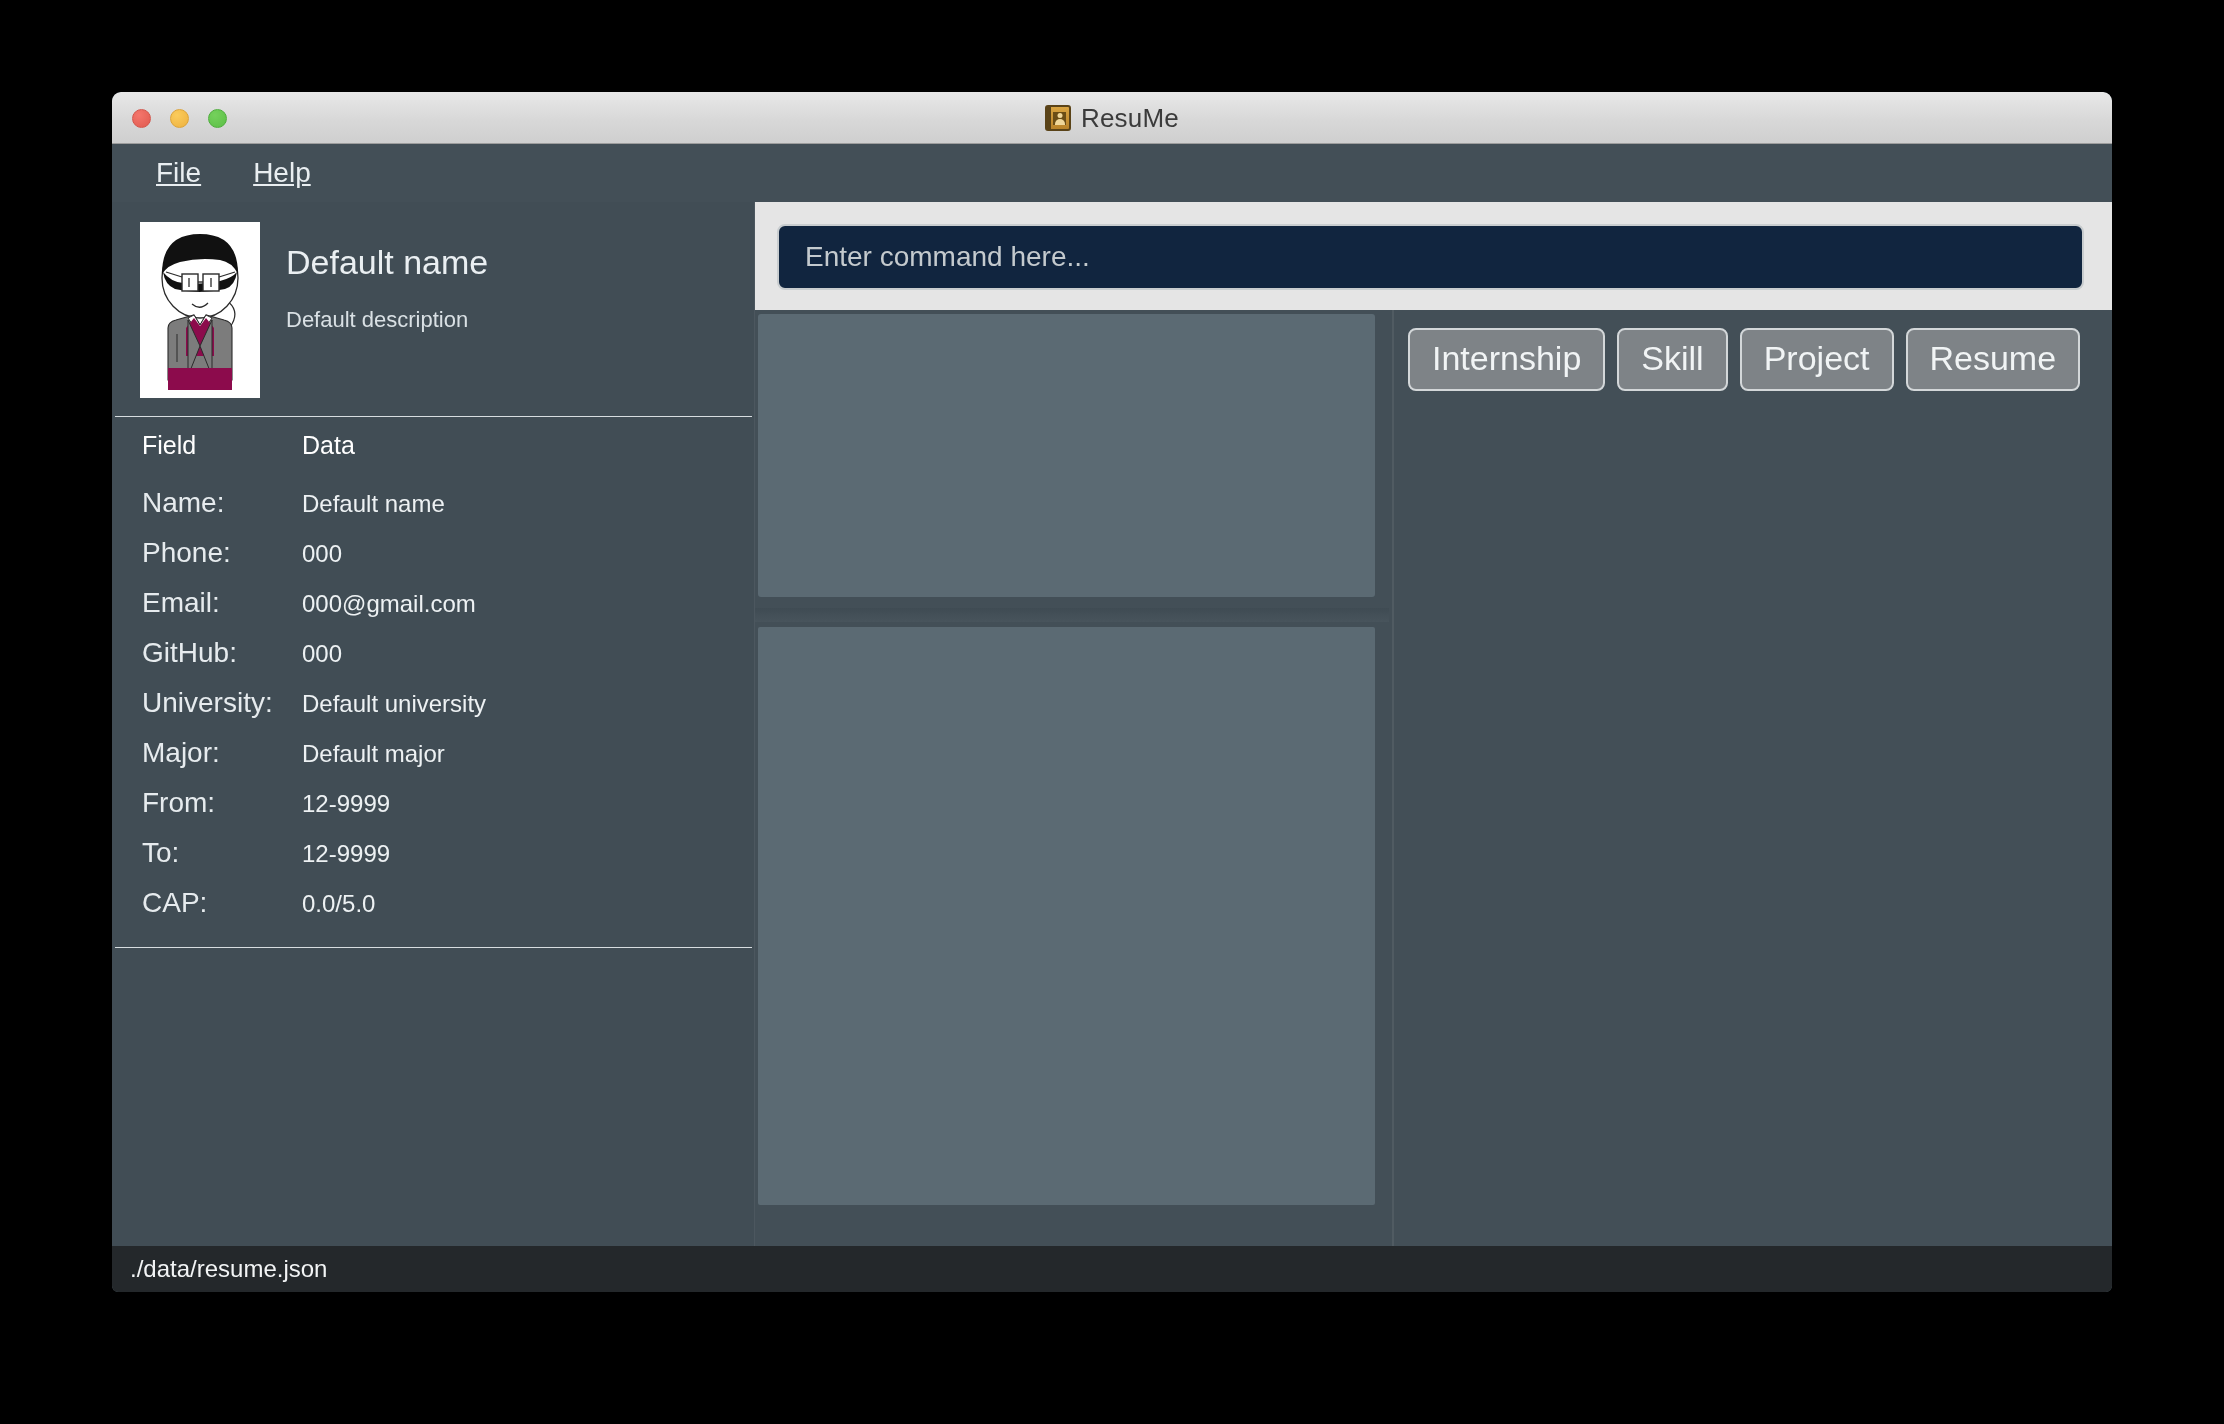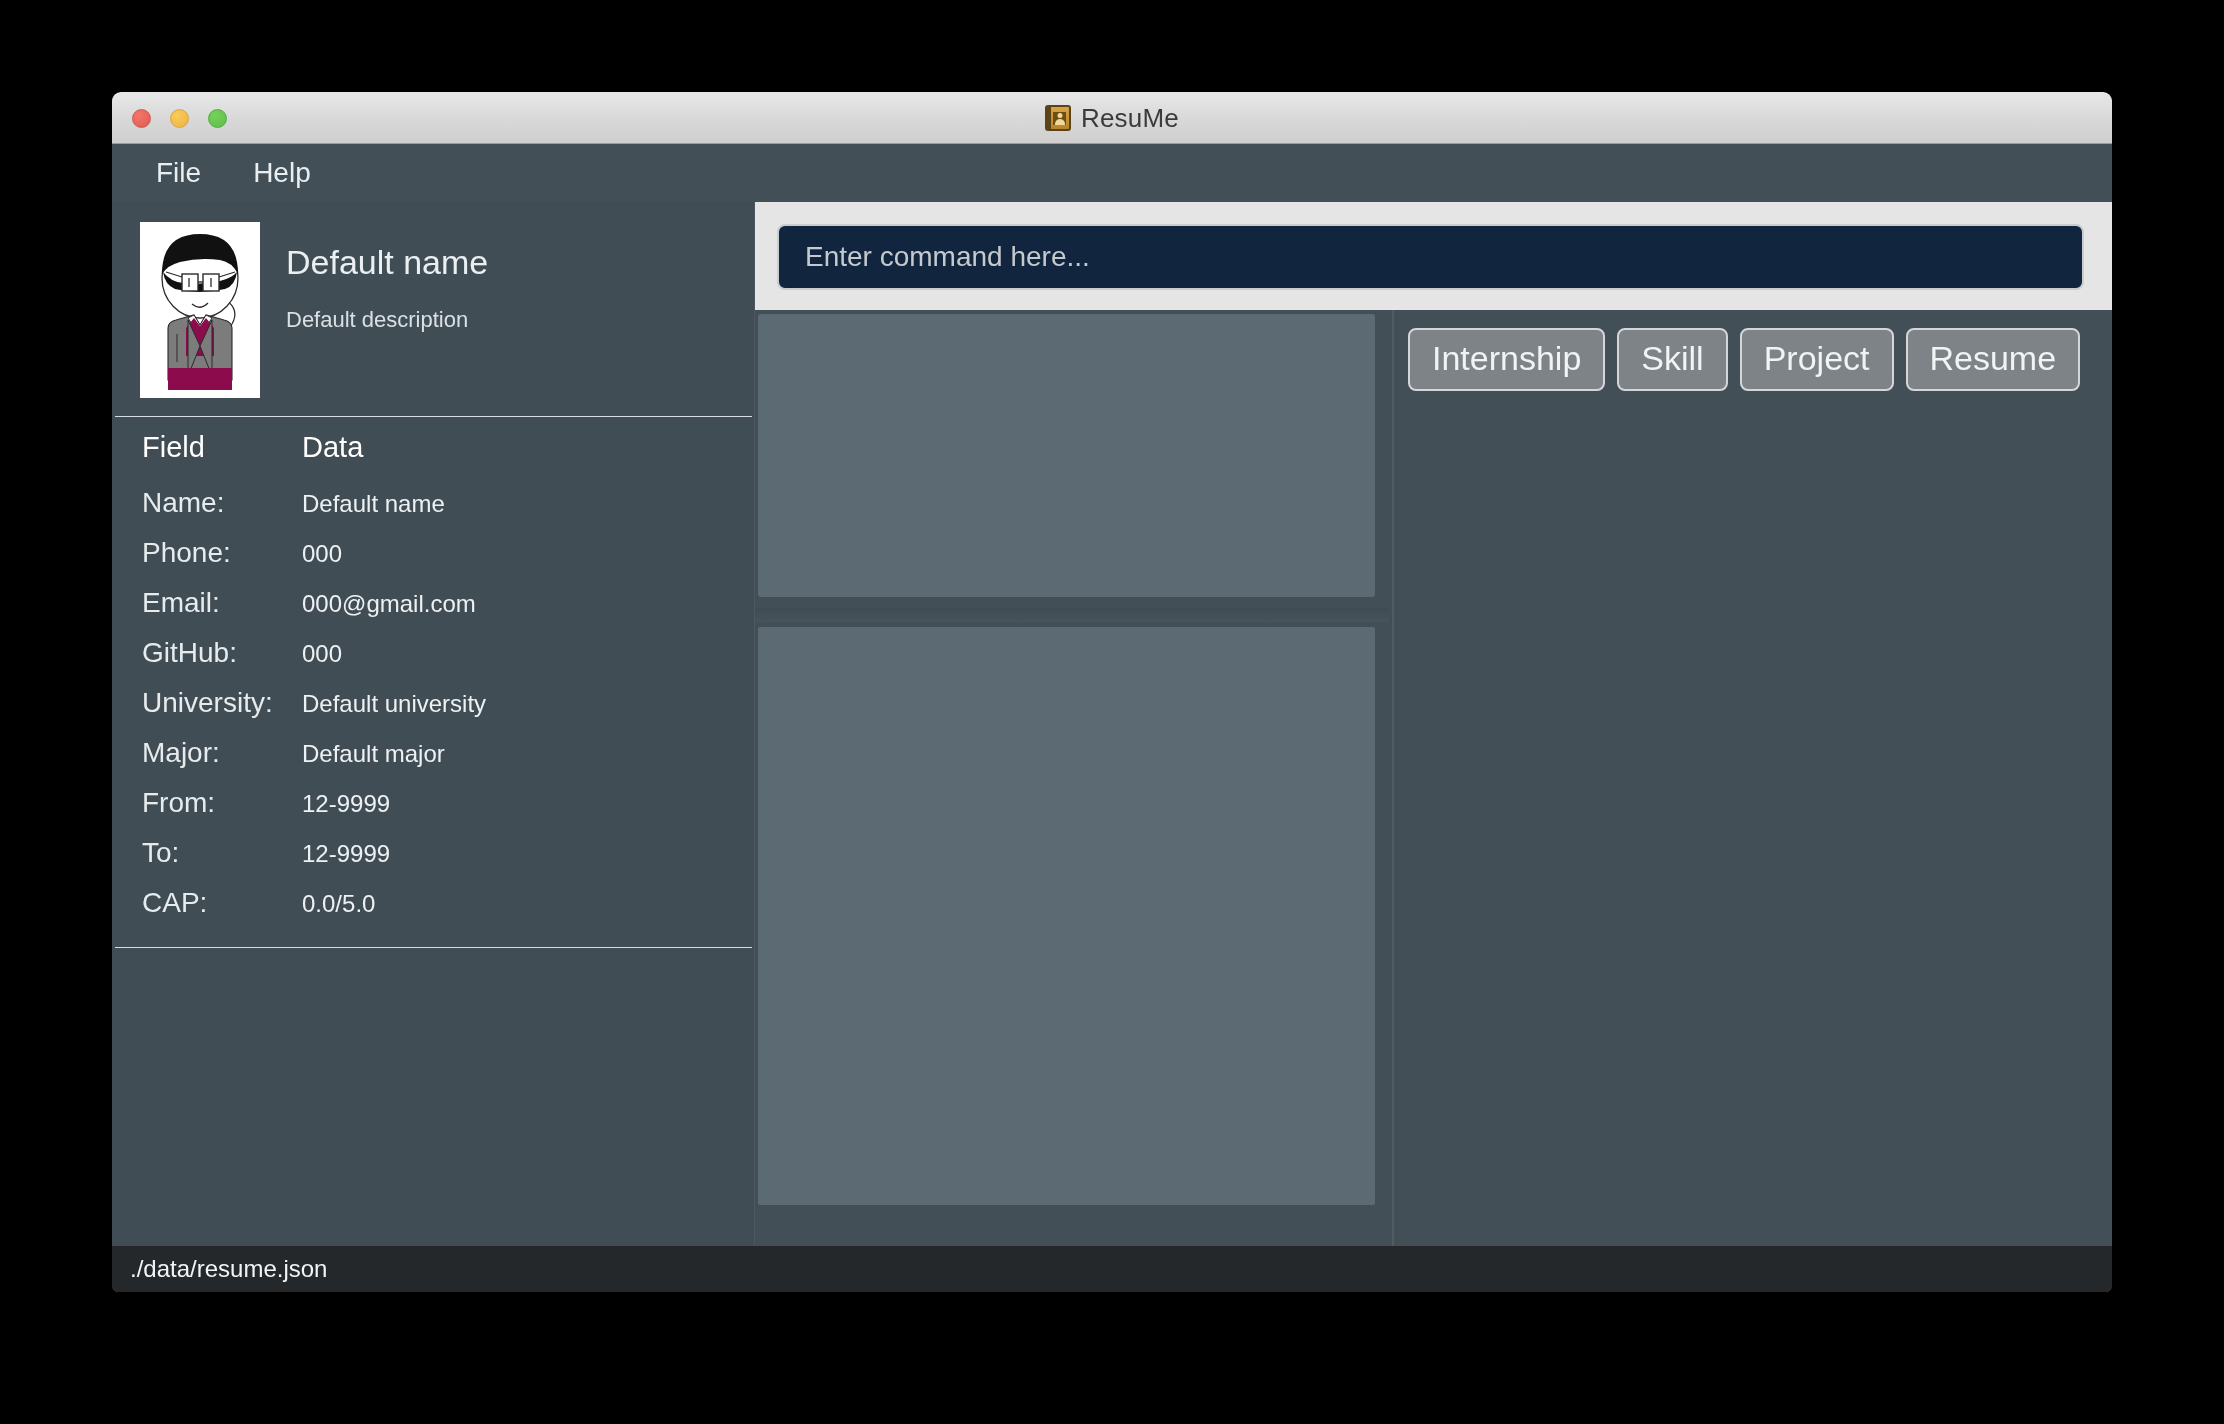--- a/index.html
+++ b/index.html
@@ -89,20 +89,21 @@
     display: flex;
     align-items: center;
     padding-left: 32px;
     gap: 28px;
   }
   .menu-item {
     font-size: 28px;
     color: #e9eef1;
     padding: 4px 12px;
     cursor: default;
+    text-decoration: underline;
   }
 
   
   #body {
     position: relative;
     height: 1044px;
     display: flex;
   }
 
   
@@ -165,21 +166,21 @@
     flex: 0 0 160px;
     font-size: 28px;
     color: #e6ebee;
   }
   .fv {
     font-size: 24px;
     color: #edf1f3;
   }
   .field-row.header .fk,
   .field-row.header .fv {
-    font-size: 29px;
+    font-size: 25px;
     color: #ffffff;
   }
 
   
   #main {
     flex: 1 1 auto;
     position: relative;
     background: #434f57;
     display: flex;
     flex-direction: column;

